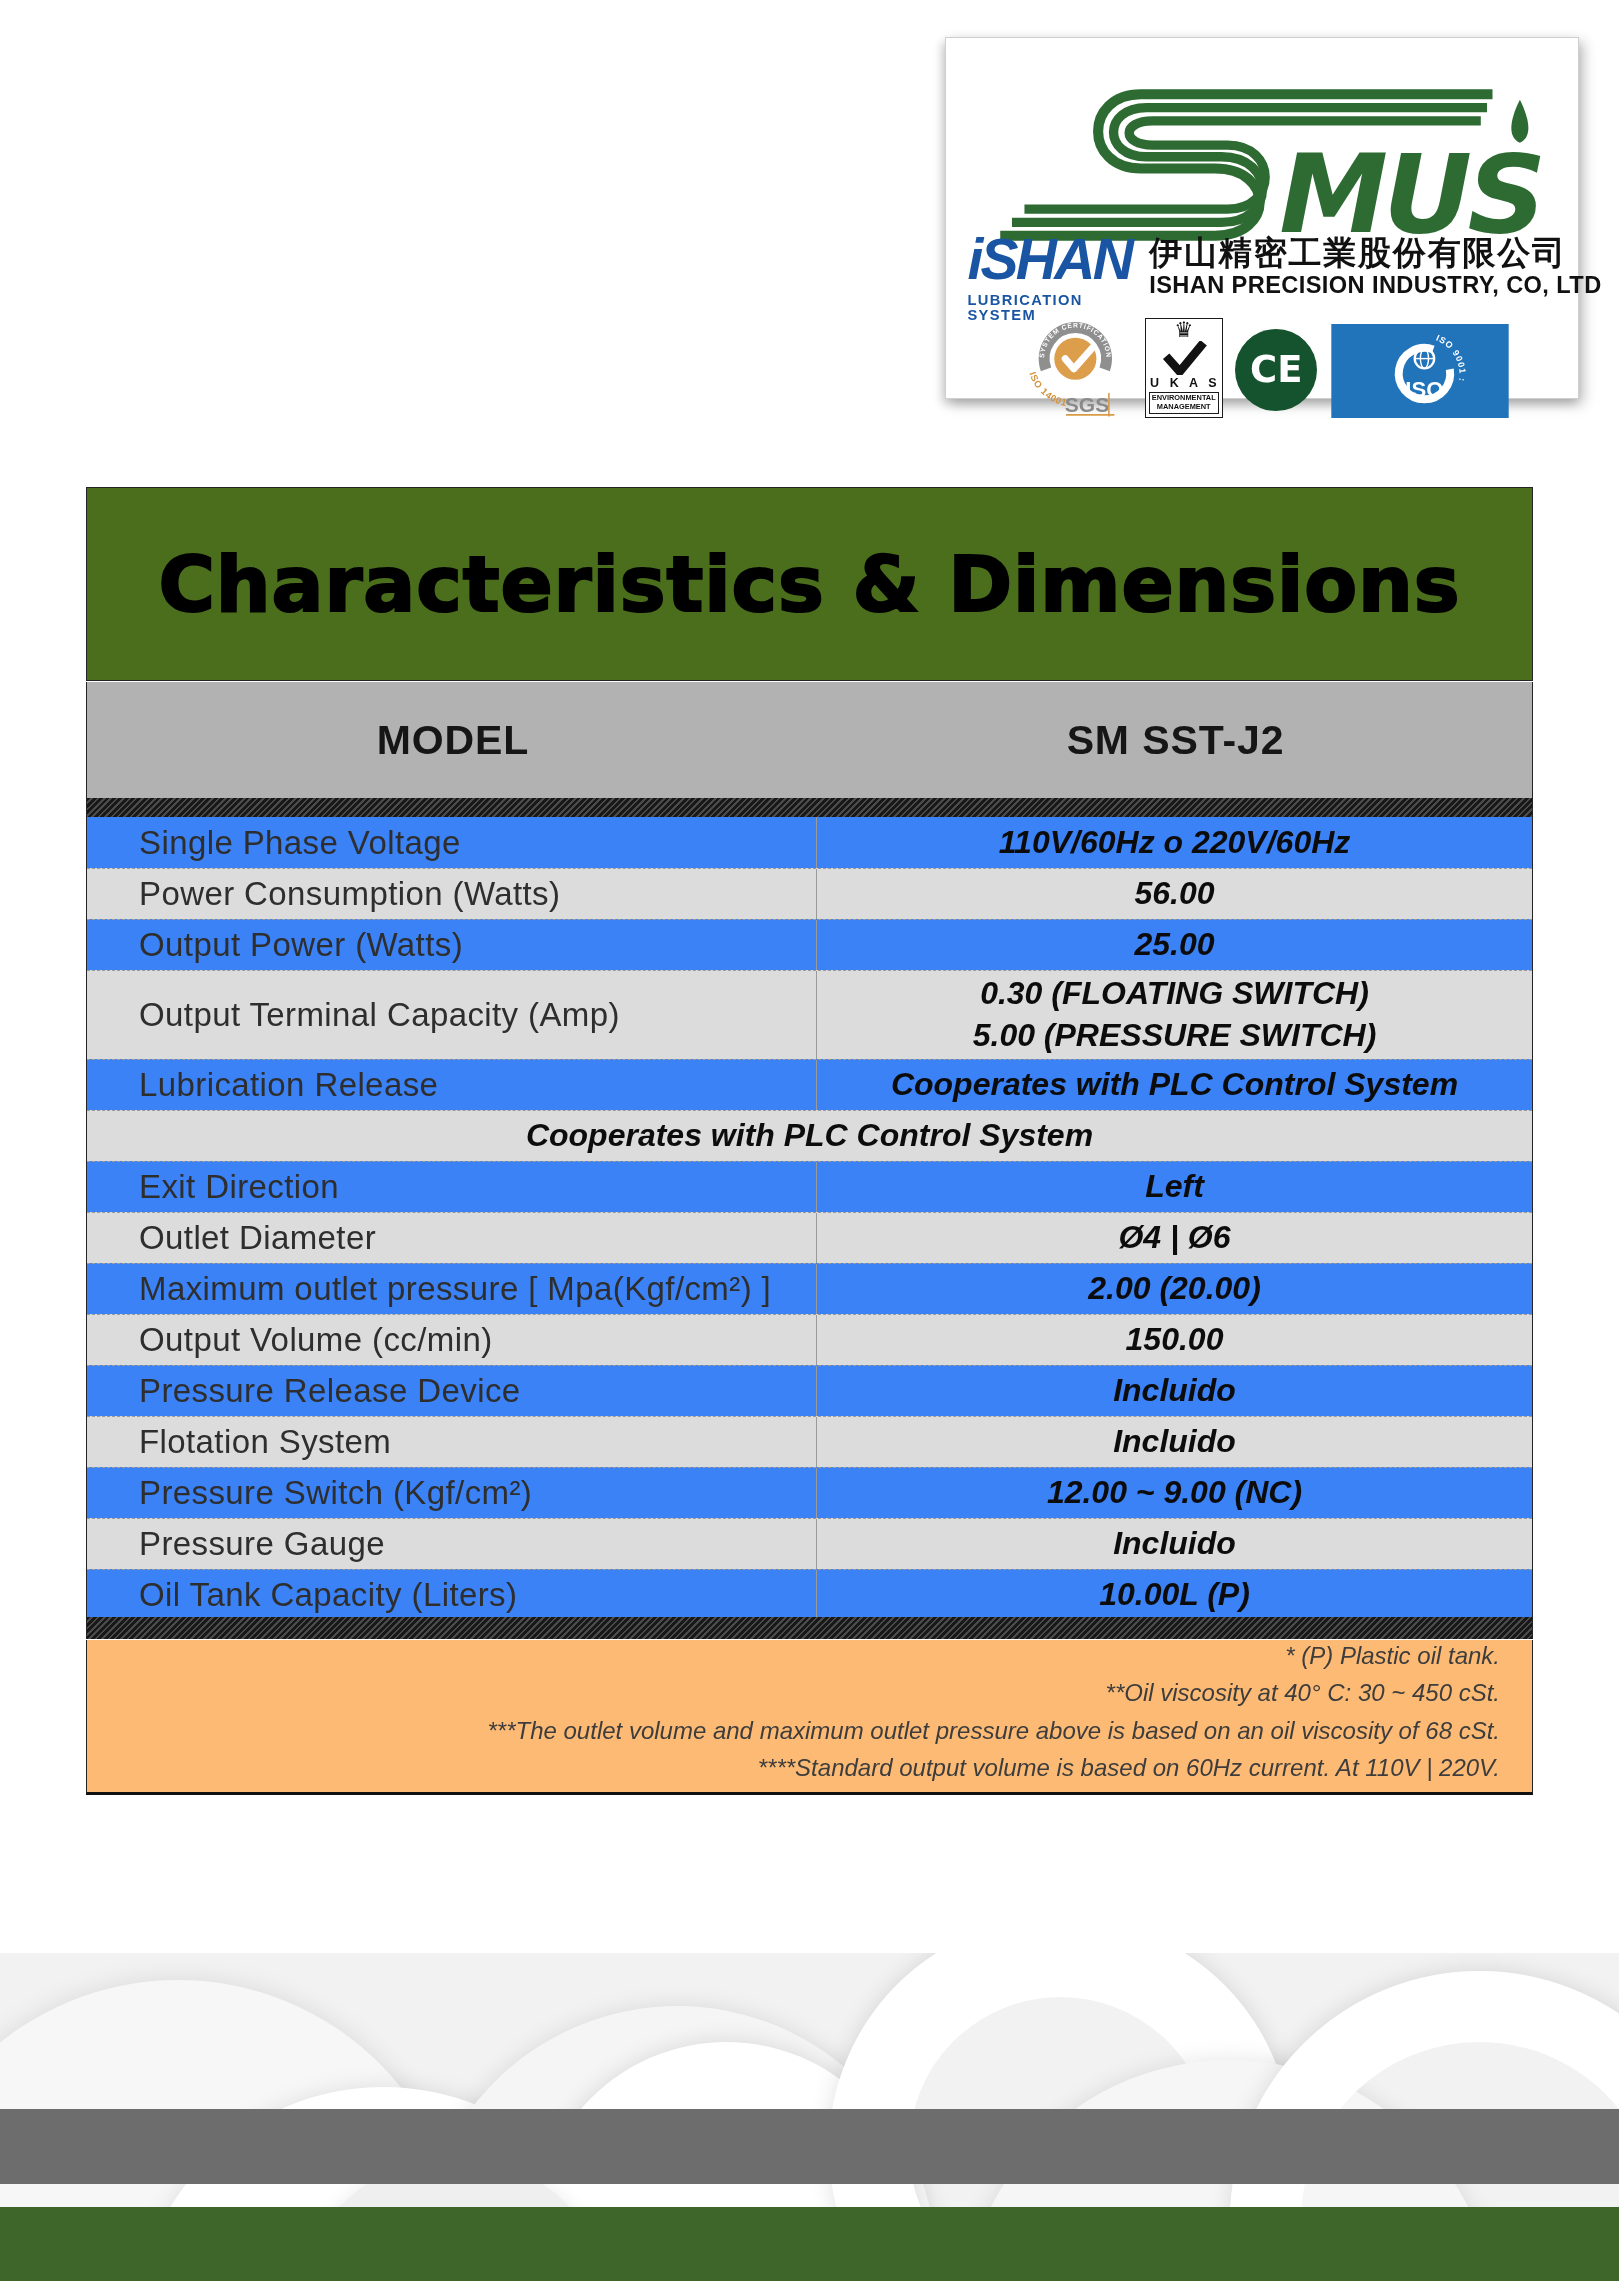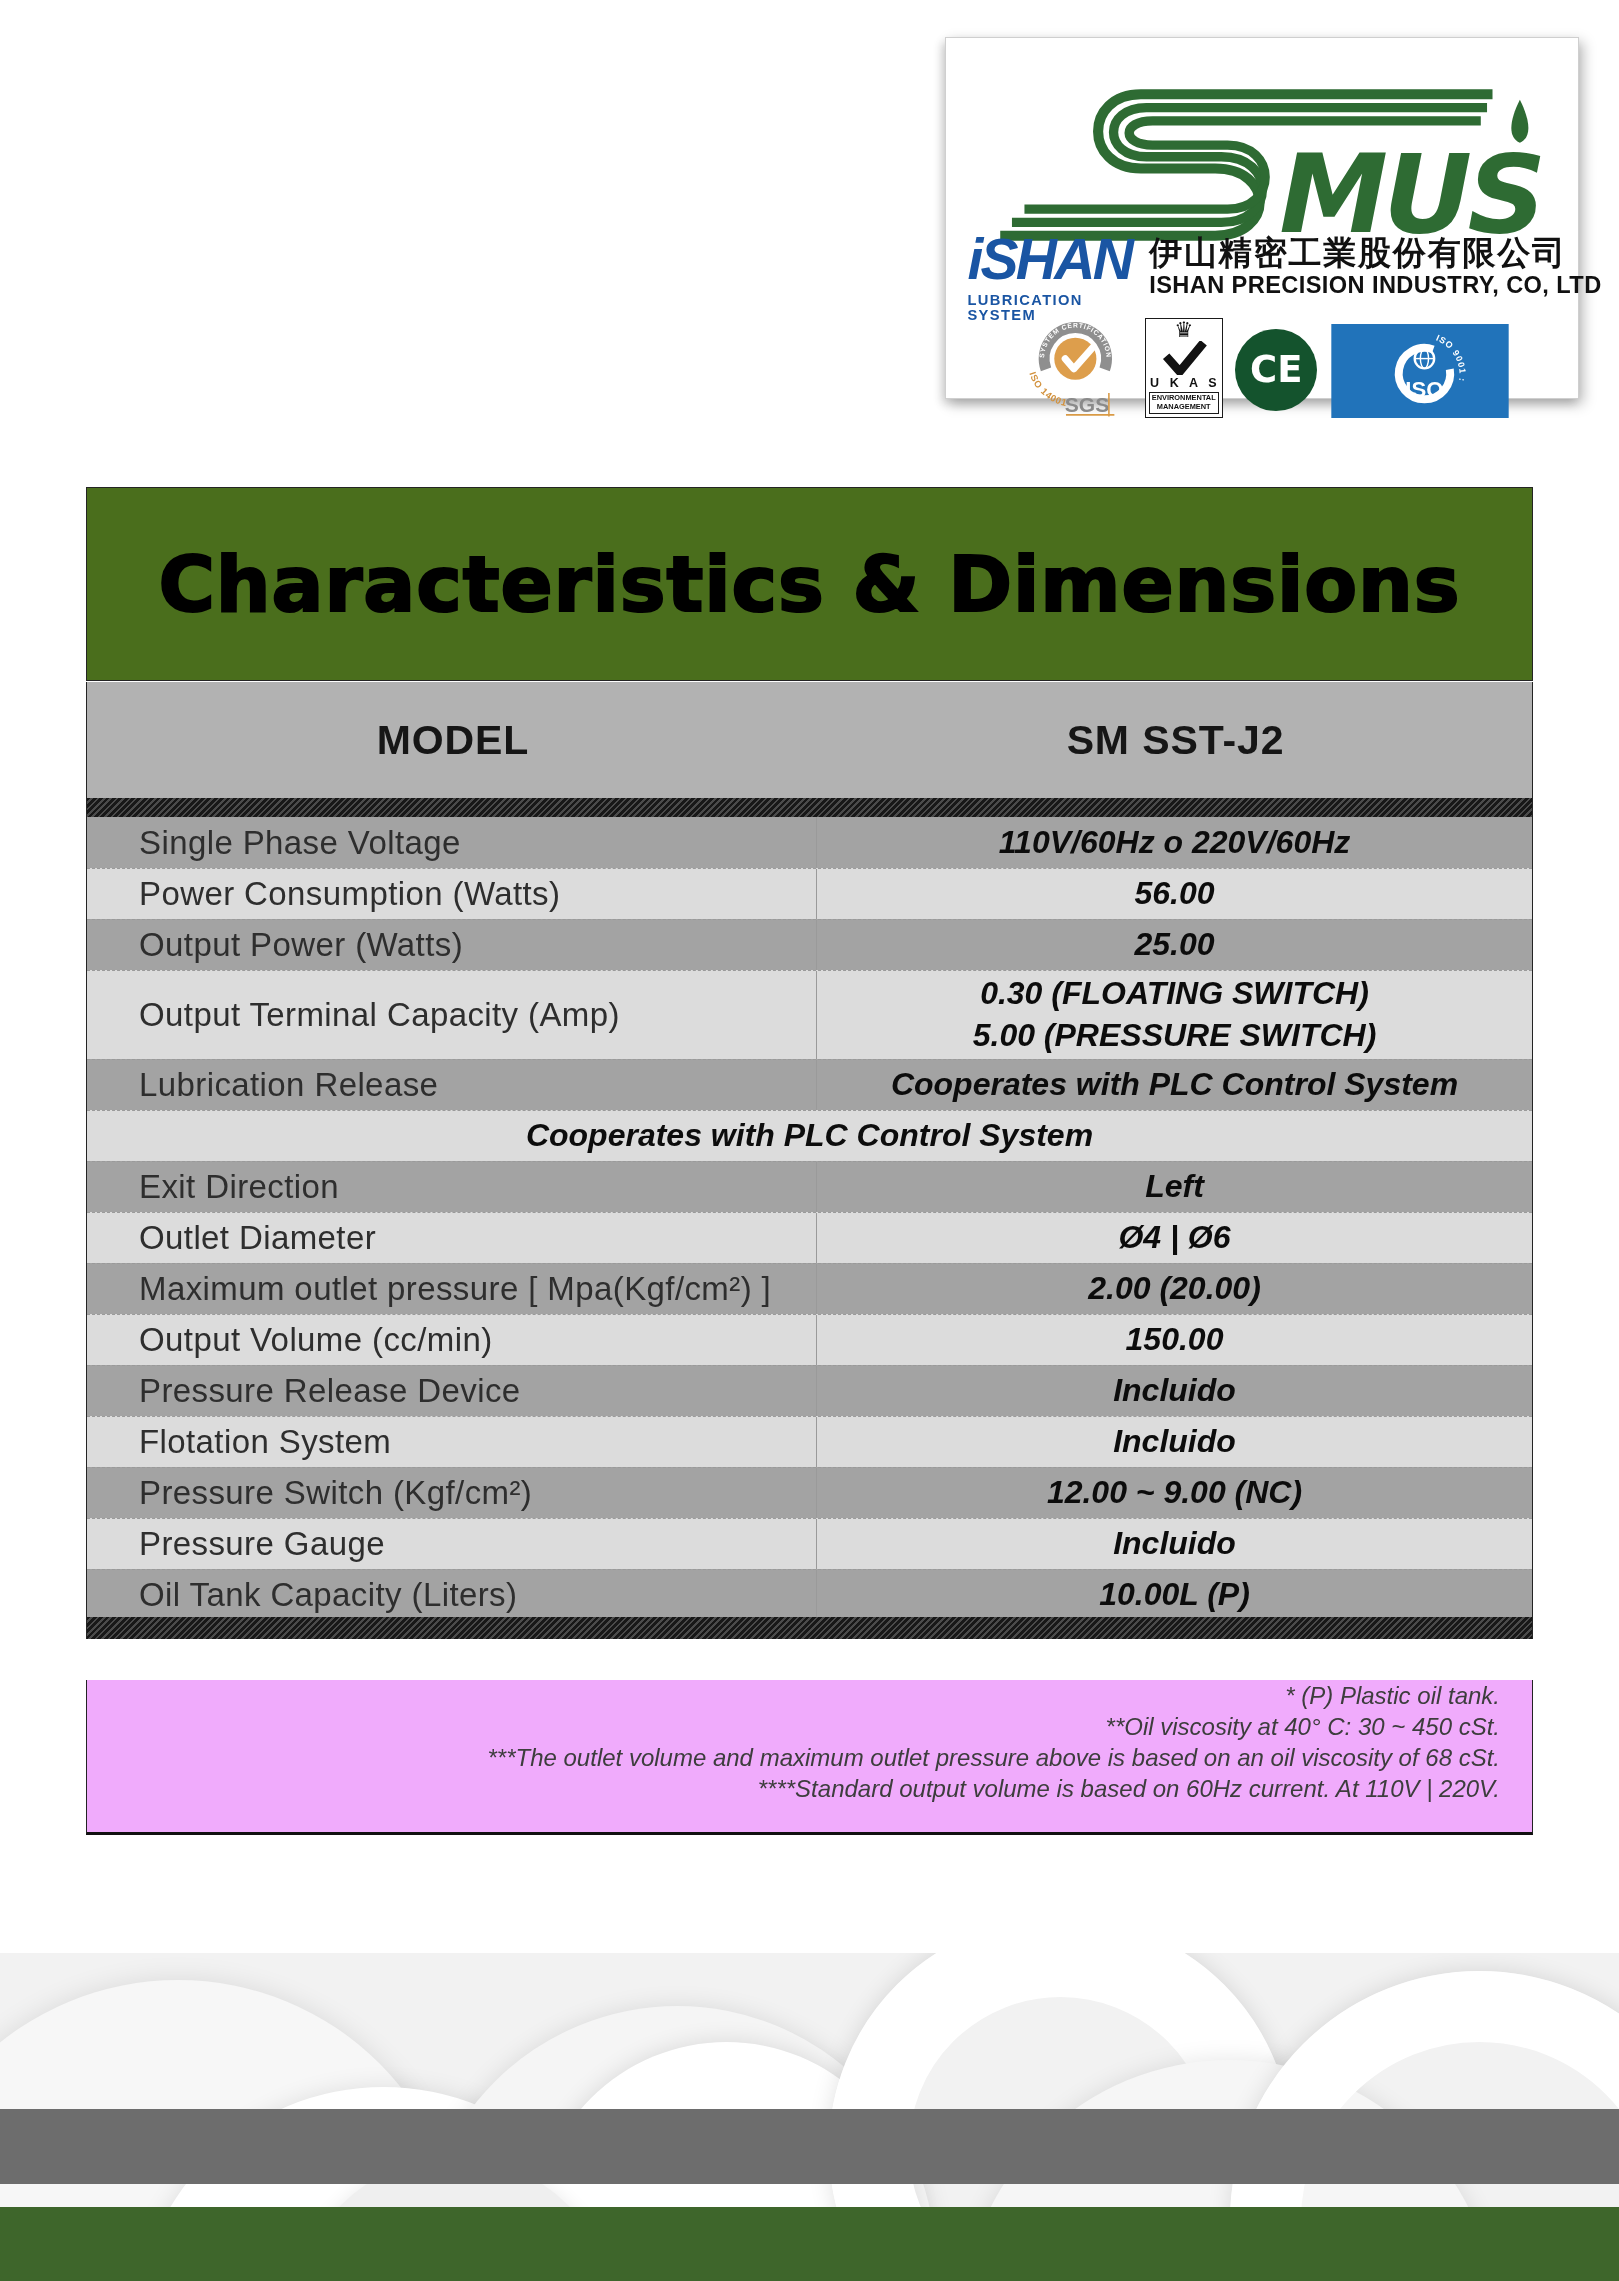--- a/index.html
+++ b/index.html
@@ -45,34 +45,34 @@
   
   .stripe{position:absolute;left:86px;width:1447px;
           background:repeating-linear-gradient(135deg,#181818 0 2.7px,#4b4b4b 2.7px 4.5px);
           border-left:1.8px solid #242424;border-right:1.8px solid #242424;}
   .stripe.s1{top:798px;height:18.7px;}
   .stripe.s2{top:1617px;height:22px;}
 
   
   .tbody{position:absolute;left:86px;top:817px;width:1447px;border-left:1.8px solid #242424;
          border-right:1.8px solid #242424;}
-  .trow{display:flex;height:51px;background:#a3a3a3;border-top:0.9px dashed #9a9a9a;}
+  .trow{display:flex;height:51px;background:#3b82f6;border-top:0.9px dashed #9a9a9a;}
   .trow:first-child{border-top:none;}
   .trow.gray{background:#dcdcdc;}
   .trow.tall{height:89px;}
   .cell-label{width:730px;display:flex;align-items:center;padding-left:52px;font-size:33px;font-weight:400;
               color:#2e2e2e;letter-spacing:0.4px;border-right:1.3px solid #9a9a9a;}
   .cell-value{flex:1;display:flex;flex-direction:column;align-items:center;justify-content:center;
               font-size:32px;font-weight:700;font-style:italic;color:#0c0c0c;line-height:1.3;}
 
   
-  .footnotes{position:absolute;left:86px;top:1640px;width:1447px;height:155px;background:#f0abfc;
+  .footnotes{position:absolute;left:86px;top:1640px;width:1447px;height:155px;background:#fdba74;
              border-left:1.8px solid #242424;border-right:1.8px solid #242424;border-bottom:3.6px solid #111;
-             display:flex;flex-direction:column;justify-content:flex-start;align-items:flex-end;
-             padding:0 32px 9px 0;margin-top:40px;}
+             display:flex;flex-direction:column;justify-content:space-between;align-items:flex-end;
+             padding:0 32px 9px 0;}
   .fnote{font-size:24px;font-style:italic;color:#3d3d3d;line-height:31px;}
 
   
   .deco{position:absolute;left:0;top:1953px;width:1619px;height:328px;background:#f2f2f2;overflow:hidden;}
   .deco .c{position:absolute;border-radius:50%;}
   .bar-gray{position:absolute;left:0;top:2109px;width:1619px;height:75px;background:#6d6d6d;}
   .bar-green{position:absolute;left:0;top:2207px;width:1619px;height:74px;background:#3e662b;}
 </style>
 </head>
 <body>

